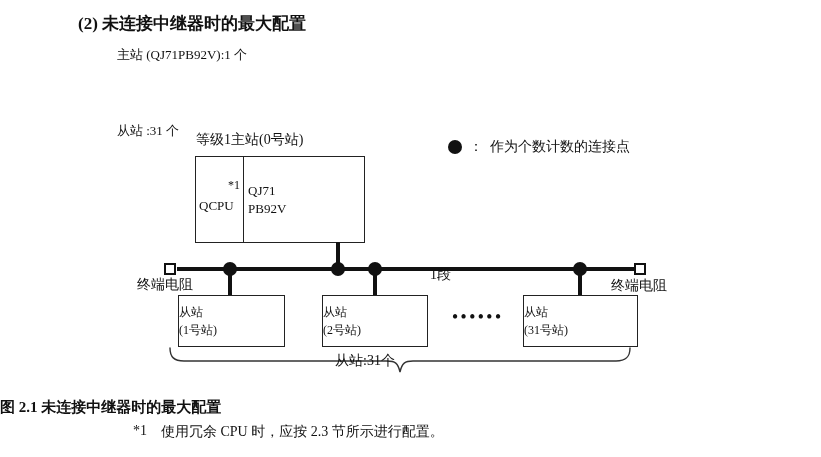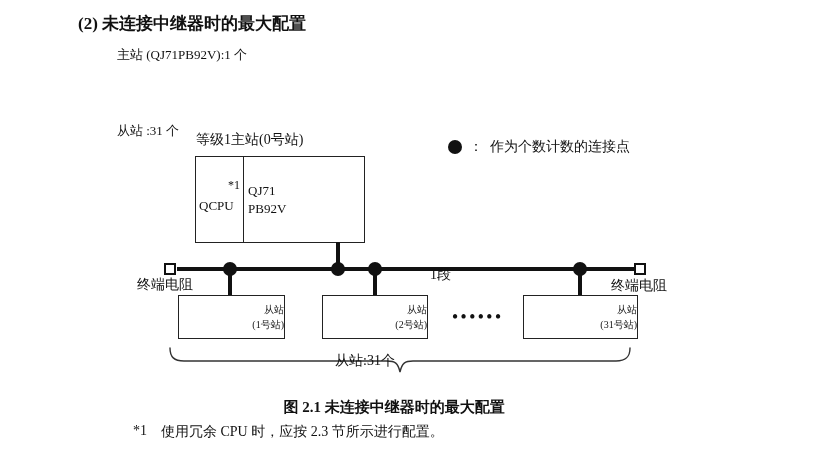--- a/index.html
+++ b/index.html
@@ -39,34 +39,34 @@
   .term { width:12px; height:12px; border:2px solid #111; background:#fff; }
   .term-left { left:164px; top:263px; }
   .term-right { left:634px; top:263px; }
   .term-label { font-size:14px; }
   .term-label-left { left:137px; top:276px; }
   .term-label-right { left:611px; top:277px; }
 
   .bus-dot { top:262px; }
   .bd1 { left:223px; } .bd2 { left:331px; } .bd3 { left:368px; } .bd4 { left:573px; }
 
-  .slave-box { top:295px; height:44px; border:1.5px solid #222; background:#fff;
-    display:flex; flex-direction:column; justify-content:center; align-items:flex-end;
-    font-size:10px; line-height:1.5; text-align:center; }
+  .slave-box { top:295px; height:52px; border:1.5px solid #222; background:#fff;
+    display:flex; flex-direction:column; justify-content:center; align-items:flex-start;
+    font-size:12px; line-height:1.5; text-align:center; }
   .sb1 { left:178px; width:107px; }
   .sb2 { left:322px; width:106px; }
   .sb3 { left:523px; width:115px; }
 
   .ellipsis { left:443px; top:308px; width:70px; text-align:center; font-size:16px;
     font-weight:bold; letter-spacing:3px; color:#111; }
 
   .brace-svg { left:165px; top:346px; }
   .brace-label { left:335px; top:352px; width:150px; font-size:14px; }
 
-  .caption { left:0; top:398px; width:788px; text-align:center; font-size:15px; font-weight:bold; }
+  .caption { left:0; top:398px; width:788px; text-align:left; font-size:15px; font-weight:bold; }
   .footnote { left:133px; top:423px; font-size:14px; display:flex; gap:14px; }
 </style>
 </head>
 <body>
 
 <div class="page">
 
   <div class="abs heading">(2) 未连接中继器时的最大配置</div>
   <div class="abs count-line l1">主站 (QJ71PB92V):1 个</div>
   <div class="abs count-line l2">从站 :31 个</div>

